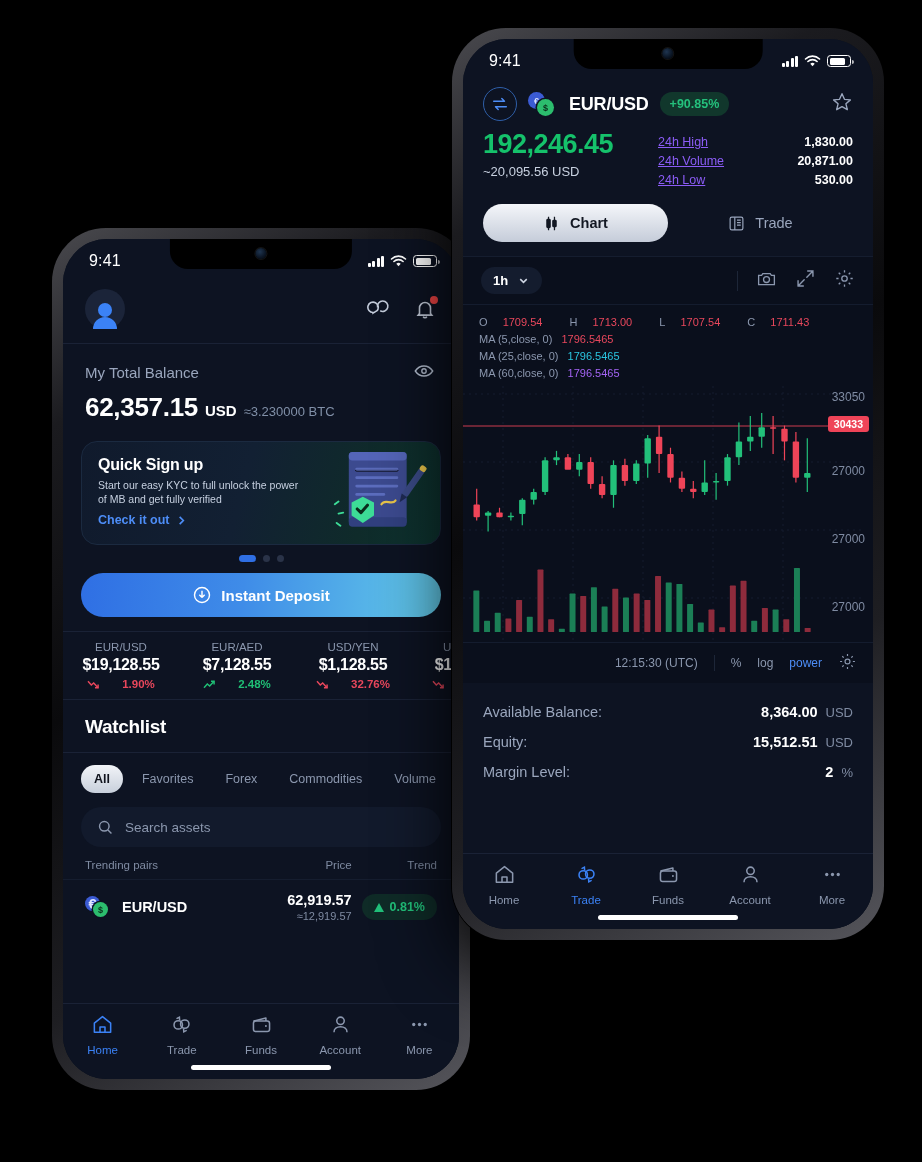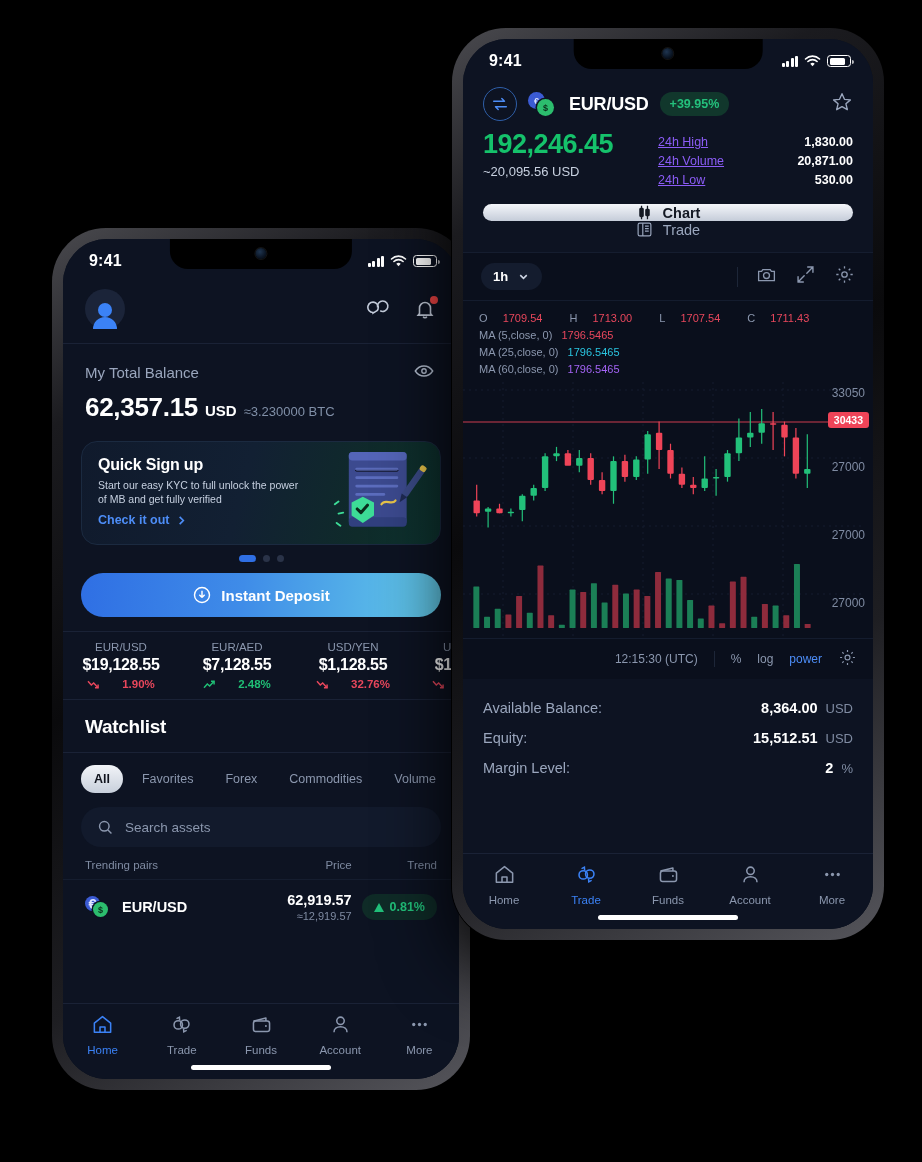--- a/index.html
+++ b/index.html
@@ -41,21 +41,21 @@
     background: radial-gradient(circle at 40% 35%, #1f3550 0%, #0a1422 60%, #05080e 100%);
     box-shadow: 0 0 0 1px #141414;
   }
 
   
   .screen { position: relative; width: 100%; height: 100%; background: #0d1322; color: #fff; }
 
   .statusbar {
     height: 44px; display: flex; align-items: center;
     justify-content: space-between; padding: 0 22px 0 26px;
-    font-size: 16px; font-weight: 700; letter-spacing: .2px;
+    font-size: 16px; font-weight: 400; letter-spacing: .2px;
   }
   .sb-right { display: flex; align-items: center; gap: 6px; }
   .sig { display: flex; align-items: flex-end; gap: 1.5px; height: 11px; }
   .sig i { display:block; width: 3px; background:#fff; border-radius: 1px; }
   .sig i:nth-child(1){height:4px}.sig i:nth-child(2){height:6px}
   .sig i:nth-child(3){height:8.5px}.sig i:nth-child(4){height:11px}
   .batt { width: 24px; height: 12px; border: 1.6px solid #fff; border-radius: 3.5px; position: relative; padding: 1.5px; }
   .batt::after { content:''; position:absolute; right:-4px; top:3.5px; width:2px; height:4px; background:#fff; border-radius:0 2px 2px 0; opacity:.7; }
   .batt span { display:block; height:100%; width:82%; background:#fff; border-radius:1.5px; }
 
@@ -155,21 +155,21 @@
   .chg-pill { background: #11372c; color: #24c07c; font-size: 12.5px; font-weight: 600; padding: 5px 10px; border-radius: 13px; }
   .star { margin-left: auto; color: #9aa6bd; }
 
   .r-price { display: flex; align-items: flex-start; justify-content: space-between; padding: 8px 20px 0; }
   .r-price .lbig { font-size: 27px; font-weight: 700; color: #15c26b; letter-spacing: -.5px; }
   .r-price .lsub { font-size: 13px; color: #c8d1e0; margin-top: 4px; }
   .r-stats { min-width: 195px; padding-top: 4px; }
   .r-stat { display: flex; justify-content: space-between; font-size: 12.5px; line-height: 19px; }
   .r-stat .k { color: #8b5cf6; text-decoration: underline; } .r-stat .v { color: #fff; font-weight: 600; }
 
-  .seg { display: flex; gap: 0; margin: 14px 20px 0; flex-direction: column; }
+  .seg { display: flex; gap: 0; margin: 14px 20px 0; }
   .seg > div { flex: 1; height: 38px; border-radius: 19px; display: flex; align-items: center; justify-content: center; gap: 10px; font-size: 14.5px; color: #9aa6bd; }
   .seg > div.on { background: linear-gradient(180deg,#f4f6fa,#c5ccd9); color: #131823; font-weight: 600; }
 
   .chart-panel { margin-top: 14px; background: #0a0f1c; border-top: 1px solid #151d2f; }
   .chart-tools { display: flex; align-items: center; justify-content: space-between; padding: 10px 18px; border-bottom: 1px solid #141c2e; }
   .tf { background: #141c2e; border-radius: 16px; padding: 6px 12px; display: flex; align-items: center; gap: 9px; font-size: 13px; font-weight: 700; }
   .tool-icons { display: flex; align-items: center; gap: 18px; color: #8b97ae; }
   .tool-sep { width: 1px; height: 20px; background: #1d2638; }
 
   .ohlc { padding: 9px 16px 2px; font-size: 11px; line-height: 17px; }
@@ -484,21 +484,21 @@
               <svg width="18" height="18" viewBox="0 0 20 20" fill="none" stroke="#4d8df7" stroke-width="1.6" stroke-linecap="round" stroke-linejoin="round">
                 <path d="M3 7h12l-3-3"></path>
                   <path d="M17 13H5l3 3"></path>
               </svg>
             </span>
             <span class="coins">
               <span class="coin c1">€</span>
                 <span class="coin c2">$</span>
             </span>
             <span class="pair-name">EUR/USD</span>
-            <span class="chg-pill">+39.95%</span>
+            <span class="chg-pill">+90.85%</span>
             <span class="star">
               <svg width="22" height="22" viewBox="0 0 24 24" fill="none" stroke="#9aa6bd" stroke-width="1.5" stroke-linejoin="round">
                 <polygon points="12,3 14.7,9.1 21.2,9.7 16.3,14 17.8,20.4 12,17 6.2,20.4 7.7,14 2.8,9.7 9.3,9.1"></polygon>
               </svg>
             </span>
           </div>
         </div>
 
         <div class="r-price">
           <div>

